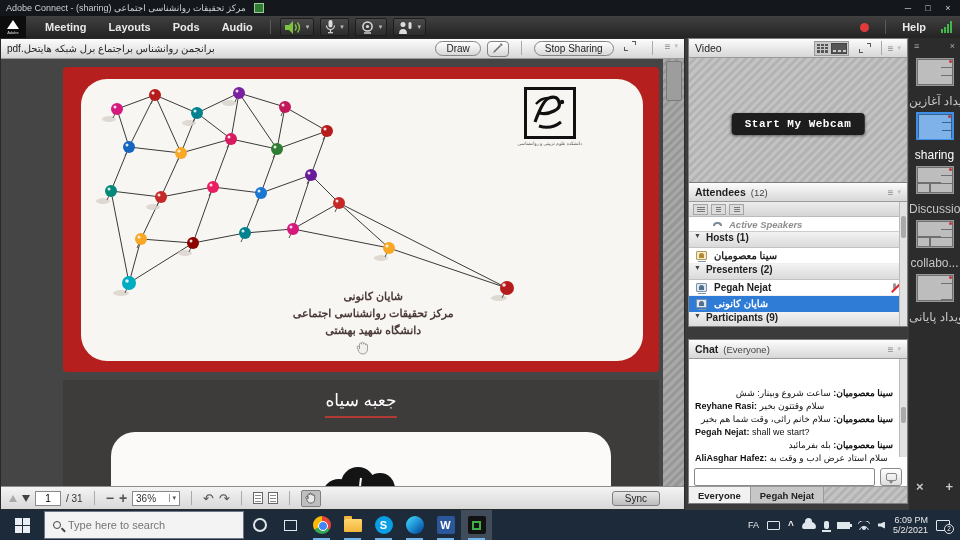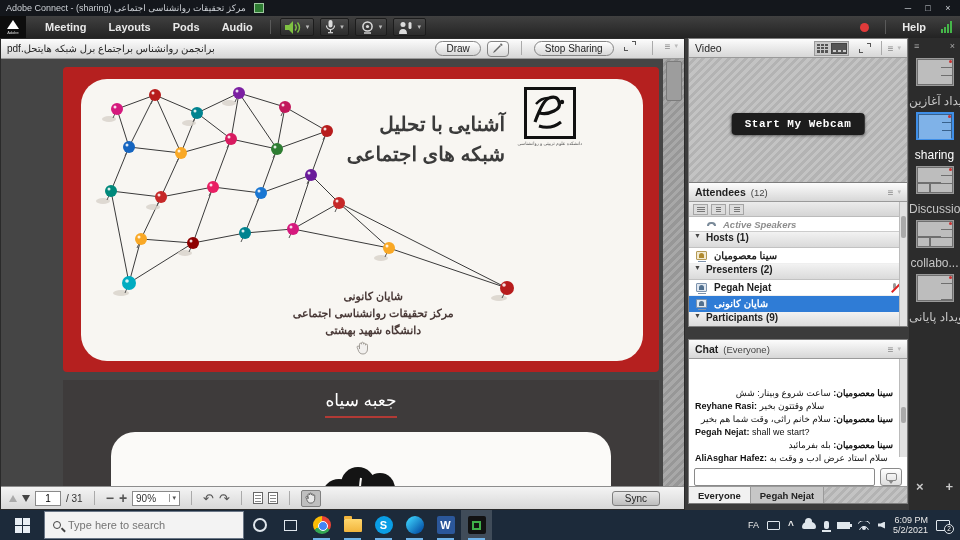--- a/index.html
+++ b/index.html
@@ -105,21 +105,21 @@
   .fsico i, .fsico b { position:absolute; width:4px; height:4px; border:1.5px solid #555; }
   .fsico i { top:0; right:0; border-left:none; border-bottom:none; }
   .fsico b { bottom:0; left:0; border-right:none; border-top:none; }
 
   
   .att-pod { left:688px; top:182px; width:220px; height:145px; overflow:hidden; }
   .att-toolbar { height:15px; background:linear-gradient(#ececec,#d5d5d5); border-bottom:1px solid #bbb;
                  display:flex; align-items:center; gap:3px; padding:0 4px; }
   .att-tool { width:15px; height:11px; background:#dcdcdc; border:1px solid #a5a5a5; display:flex; align-items:center; justify-content:center; }
   .att-tool i { display:block; width:8px; height:1px; background:#777; box-shadow:0 2px 0 #777, 0 4px 0 #777; margin-top:-4px; }
-  .actrow { height:15px; display:flex; align-items:center; gap:5px; padding:0 18px; border-bottom:1px solid #ccc;
+  .actrow { height:15px; display:flex; align-items:center; gap:5px; padding:0 24px; border-bottom:1px solid #ccc;
             font-size:9.5px; color:#8d8d8d; font-style:italic; font-weight:bold; }
   .grow { height:16px; display:flex; gap:5px; padding:0 5px; font-size:10px; font-weight:bold; color:#222;
           background:linear-gradient(#f2f2f2,#dadada); border-bottom:1px solid #c2c2c2; }
   .grow .tri { font-size:7px; color:#444; }
   .mrow { height:16px; display:flex; align-items:center; gap:5px; padding:0 7px; font-size:10px; font-weight:bold;
           color:#222; border-bottom:1px solid #efefef; background:#fff; }
   .mrow.sel { background:#2f7cd6; color:#fff; border-bottom-color:#2f7cd6; }
   .mrow .name-fa { direction:rtl; unicode-bidi:plaintext; }
   .attico { width:13px; height:12px; position:relative; }
   .attico .scr { position:absolute; left:0; top:1px; width:11px; height:9px; background:#dfe7f0; border:1px solid #7d93ad; border-radius:1px; }
@@ -436,24 +436,20 @@
             <circle cx="50" cy="154" r="1.5"></circle>
               <circle cx="102" cy="158" r="1.5"></circle>
               <circle cx="154" cy="148" r="1.5"></circle>
               <circle cx="202" cy="144" r="1.5"></circle>
             <circle cx="38" cy="198" r="1.8"></circle>
               <circle cx="248" cy="118" r="1.5"></circle>
               <circle cx="298" cy="163" r="1.5"></circle>
               <circle cx="415" cy="202" r="1.8"></circle>
           </g>
         </svg>
-        <div class="s1title">
-          <div>آشنایی با تحلیل</div>
-          <div>شبکه های اجتماعی</div>
-        </div>
         <div class="s1logo">
           <div class="lbox">
             <svg width="42" height="42" viewBox="0 0 42 42">
                 <path d="M6 30 q8-22 14-24 q8-3 10 4 q2 6-5 9 q-8 4-14 2" fill="none" stroke="#111" stroke-width="3.2"></path>
                 <path d="M10 34 q12 4 22-4" fill="none" stroke="#111" stroke-width="3"></path>
                 <circle cx="33" cy="10" r="2.2" fill="#111"></circle>
                 <path d="M7 12 q5-6 12-6" fill="none" stroke="#111" stroke-width="2.4"></path>
               </svg>
           </div>
           <div class="lcap">دانشکده علوم تربیتی و روانشناسی</div>
@@ -499,21 +495,21 @@
 
   <div class="pdfbar">
     <span class="tri-up"></span>
     <span class="tri-dn"></span>
     <input class="pagebox" value="1" style="">
     <span>/ 31</span>
     <span class="vsep" style="background:#aaa"></span>
     <span class="tbico" style="font-size:14px;font-weight:bold">−</span>
     <span class="tbico" style="font-size:14px;font-weight:bold">+</span>
     <span class="zoombox">
-      <span>90%</span>
+      <span>36%</span>
       <span class="zcaret">▾</span>
     </span>
     <span class="vsep" style="background:#aaa"></span>
     <span class="tbico" style="font-size:13px">↶</span>
     <span class="tbico" style="font-size:13px">↷</span>
     <span class="vsep" style="background:#aaa"></span>
     <span class="docico">
         <i></i>
       </span>
     <span class="docico">

